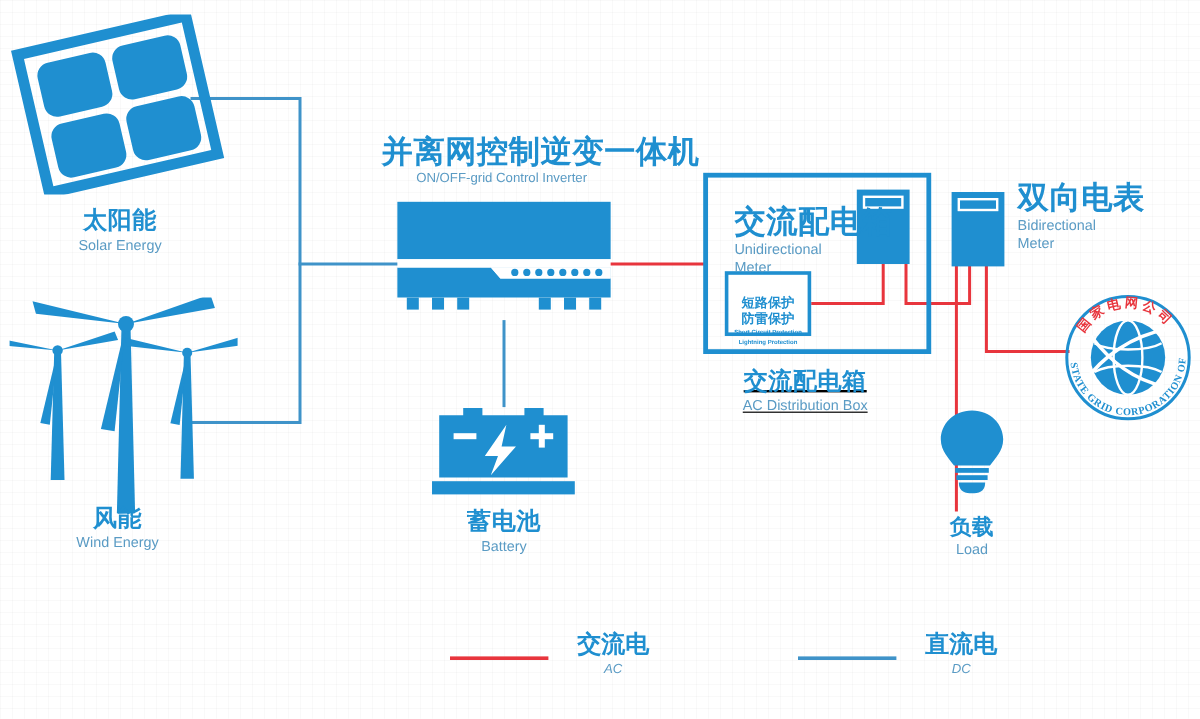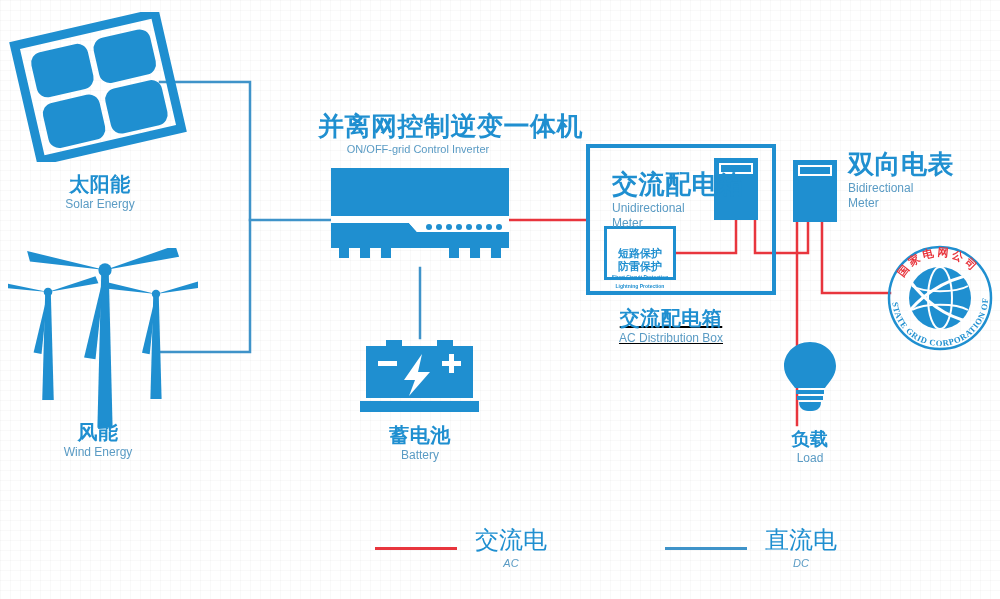--- a/index.html
+++ b/index.html
@@ -147,22 +147,22 @@
   .legend-text {
     position: absolute;
     left: 96px;
     top: 0px;
     text-align: center;
     width: 80px;
   }
   .legend-text .cn {
     display: block;
     color: #1f8fd0;
-    font-weight: normal;
-    font-size: 24px;
+    font-weight: bold;
+    font-size: 20px;
     line-height: 1.25;
   }
   .legend-text .en {
     display: block;
     color: #5a9bc4;
     font-size: 11px;
     line-height: 1.6;
     font-style: italic;
   }
   #legend-ac { left: 375px; }

